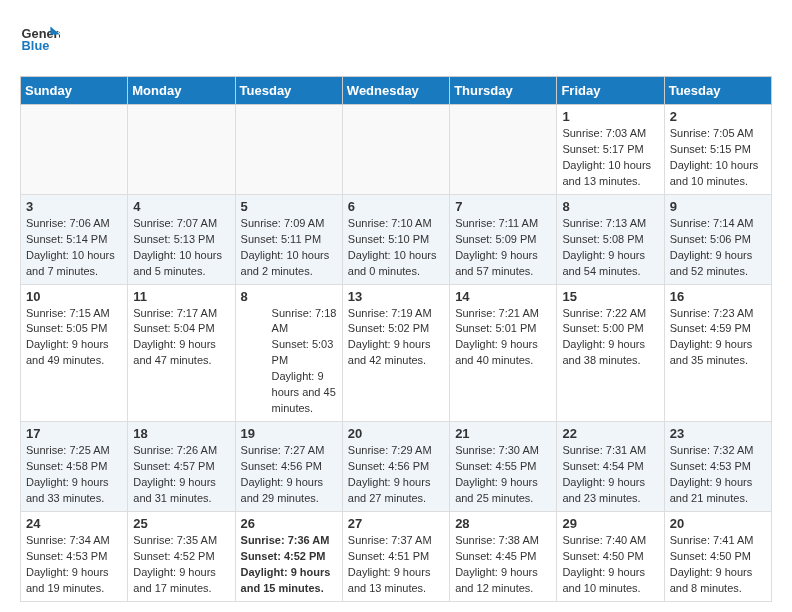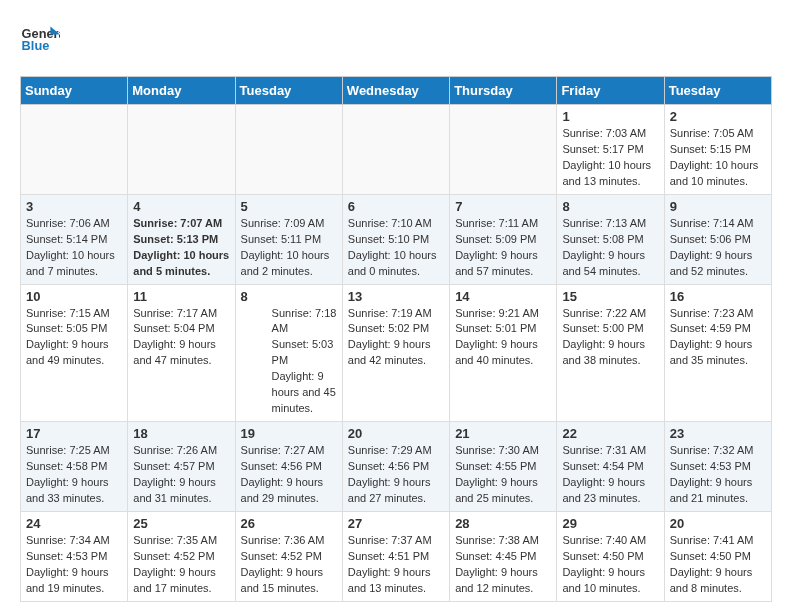--- a/index.html
+++ b/index.html
@@ -119,21 +119,21 @@
       </tr>
       <tr>
         <td>
           <span class="day-num">3</span>
           <div class="day-info" style="white-space: pre-line;">Sunrise: 7:06 AM
 Sunset: 5:14 PM
 Daylight: 10 hours and 7 minutes.</div>
         </td>
         <td>
           <span class="day-num">4</span>
-          <div class="day-info" style="white-space: pre-line; font-weight: bold;">Sunrise: 7:07 AM
+          <div class="day-info" style="white-space: pre-line;">Sunrise: 7:07 AM
 Sunset: 5:13 PM
 Daylight: 10 hours and 5 minutes.</div>
         </td>
         <td>
           <span class="day-num">5</span>
           <div class="day-info" style="white-space: pre-line;">Sunrise: 7:09 AM
 Sunset: 5:11 PM
 Daylight: 10 hours and 2 minutes.</div>
         </td>
         <td>
@@ -181,21 +181,21 @@
 Daylight: 9 hours and 45 minutes.</div>
         </td>
         <td>
           <span class="day-num">13</span>
           <div class="day-info" style="white-space: pre-line;">Sunrise: 7:19 AM
 Sunset: 5:02 PM
 Daylight: 9 hours and 42 minutes.</div>
         </td>
         <td>
           <span class="day-num">14</span>
-          <div class="day-info" style="white-space: pre-line;">Sunrise: 9:21 AM
+          <div class="day-info" style="white-space: pre-line;">Sunrise: 7:21 AM
 Sunset: 5:01 PM
 Daylight: 9 hours and 40 minutes.</div>
         </td>
         <td>
           <span class="day-num">15</span>
           <div class="day-info" style="white-space: pre-line;">Sunrise: 7:22 AM
 Sunset: 5:00 PM
 Daylight: 9 hours and 38 minutes.</div>
         </td>
         <td>
@@ -257,21 +257,21 @@
 Daylight: 9 hours and 19 minutes.</div>
         </td>
         <td>
           <span class="day-num">25</span>
           <div class="day-info" style="white-space: pre-line;">Sunrise: 7:35 AM
 Sunset: 4:52 PM
 Daylight: 9 hours and 17 minutes.</div>
         </td>
         <td>
           <span class="day-num">26</span>
-          <div class="day-info" style="white-space: pre-line;">Sunrise: 7:36 AM
+          <div class="day-info" style="white-space: pre-line; font-weight: bold;">Sunrise: 7:36 AM
 Sunset: 4:52 PM
 Daylight: 9 hours and 15 minutes.</div>
         </td>
         <td>
           <span class="day-num">27</span>
           <div class="day-info" style="white-space: pre-line;">Sunrise: 7:37 AM
 Sunset: 4:51 PM
 Daylight: 9 hours and 13 minutes.</div>
         </td>
         <td>

